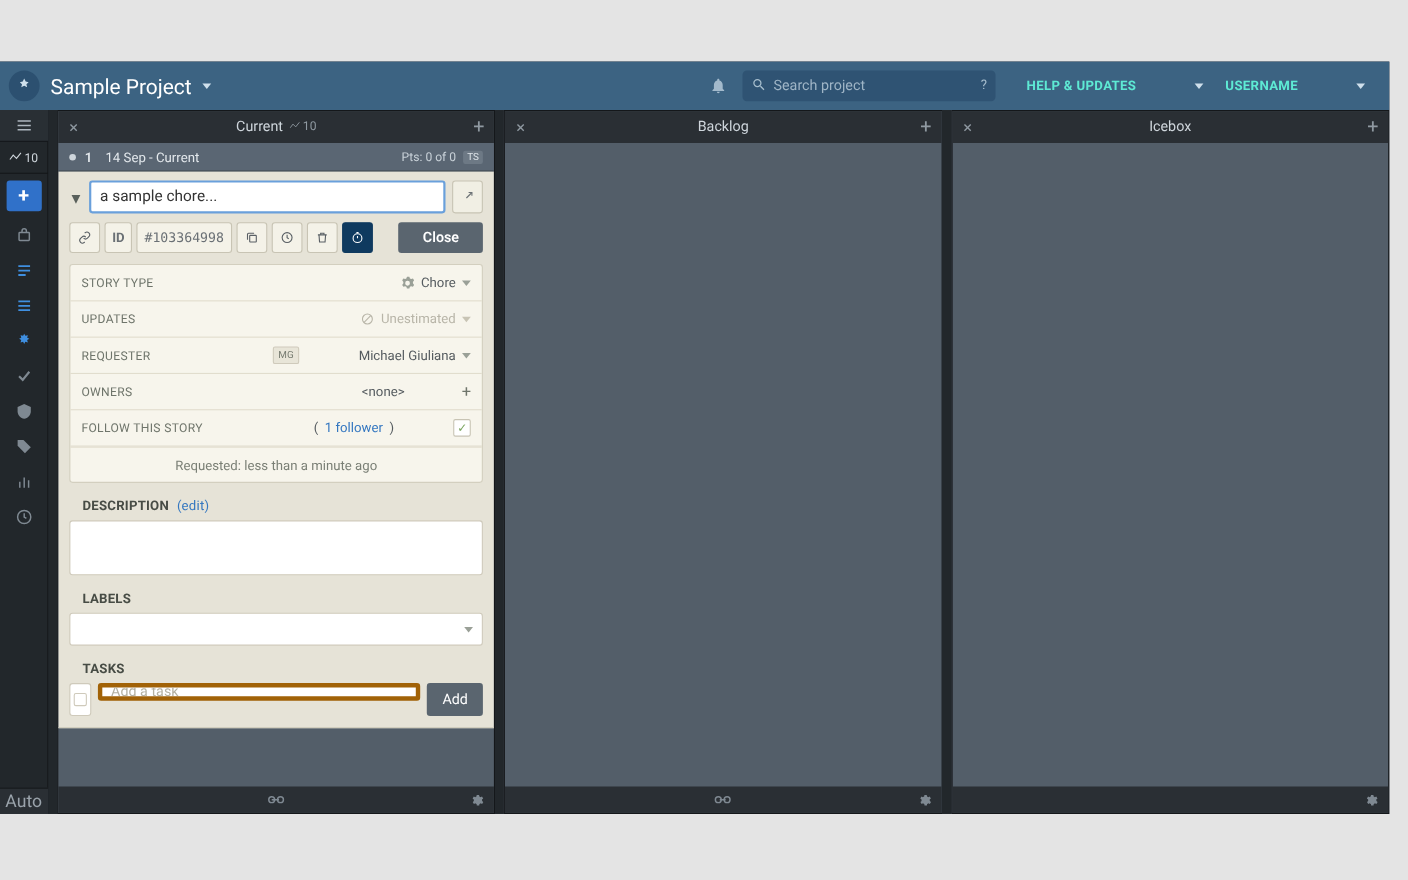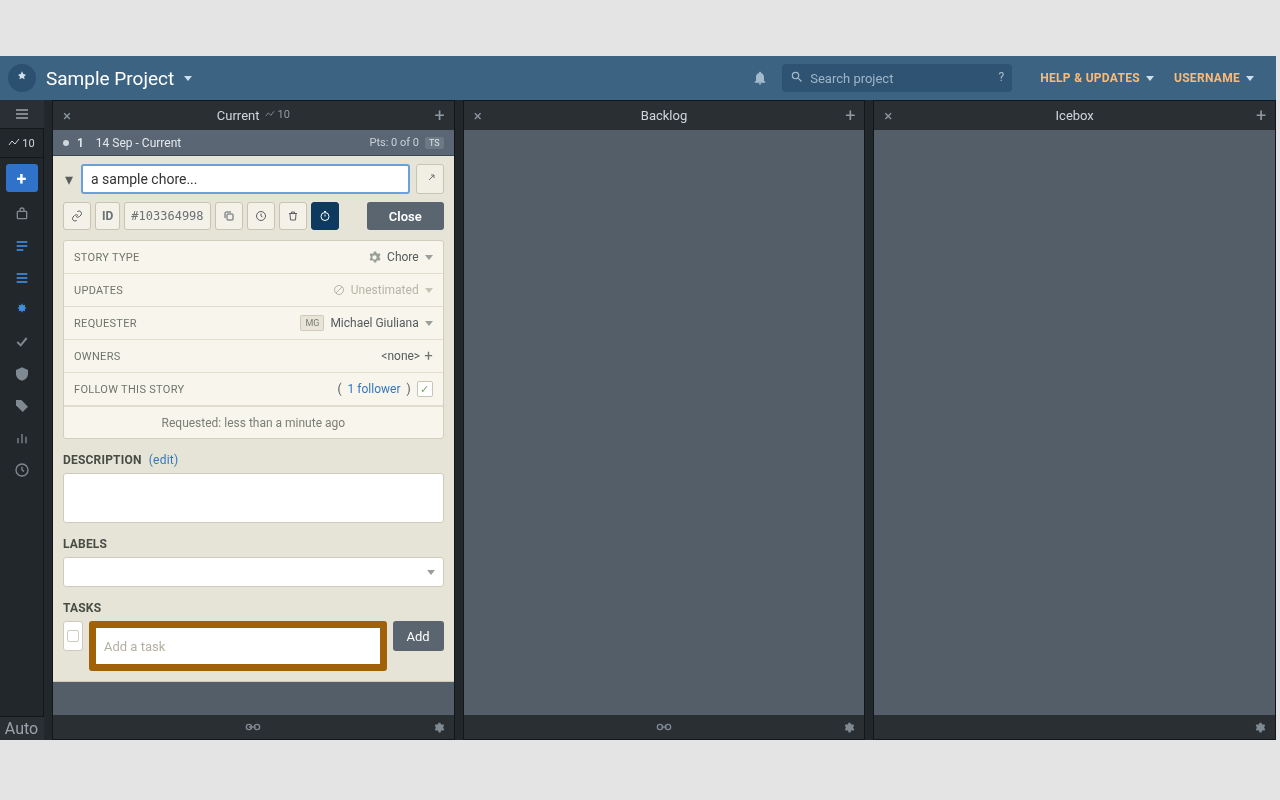--- a/index.html
+++ b/index.html
@@ -1,30 +1,30 @@
 <!DOCTYPE html>
 <html><head>
 <meta charset="utf-8">
 <style>
 * { margin:0; padding:0; box-sizing:border-box; font-family:-apple-system,BlinkMacSystemFont,"Segoe UI",Roboto,Helvetica,Arial,sans-serif; }
 body { background:#e4e4e4; width:1280px; height:800px; overflow:hidden; }
-.app { position:absolute; top:56px; left:0; right:4px; height:684px; background:#22272b; display:flex; flex-direction:column; }
+.app { position:absolute; top:56px; left:0; right:17px; height:684px; background:#22272b; display:flex; flex-direction:column; }
 .topbar { height:44px; background:#3c6382; display:flex; align-items:center; padding:0 12px 0 8px; color:#fff; }
 .logo-icon { width:28px; height:28px; border-radius:50%; background:#2c5070; display:flex; align-items:center; justify-content:center; margin-right:10px; }
 .logo-icon svg { width:16px; height:16px; fill:#cfe0ec; }
 .project-title { font-size:19px; font-weight:400; margin-right:4px; }
 .dd-caret { width:0; height:0; border-left:4px solid transparent; border-right:4px solid transparent; border-top:5px solid #cfe0ec; display:inline-block; margin-left:6px; vertical-align:middle; }
 .topbar-spacer { flex:1; }
 .bell { width:24px; display:flex; justify-content:center; margin:0 10px; opacity:.7; }
 .search-wrap { position:relative; width:230px; height:28px; background:#2f5373; border-radius:4px; display:flex; align-items:center; padding:0 24px 0 28px; margin-right:18px; }
 .search-wrap .mag { position:absolute; left:8px; top:6px; color:#a6bdcd; }
 .search-wrap .qmark { position:absolute; right:8px; top:6px; color:#a6bdcd; font-size:12px; }
 .search-input { background:transparent; border:none; outline:none; color:#cfe0ec; font-size:13px; width:100%; }
 .search-input::placeholder { color:#9fb5c6; }
-.top-link { font-size:12px; font-weight:700; letter-spacing:.3px; color:#fdba74; margin:0 10px; display:flex; align-items:center; cursor:pointer; }
+.top-link { font-size:12px; font-weight:700; letter-spacing:.3px; color:#5eead4; margin:0 10px; display:flex; align-items:center; cursor:pointer;gap:47px; }
 .main { flex:1; display:flex; overflow:hidden; }
 .leftbar { width:44px; background:#22272b; border-right:1px solid #14171a; display:flex; flex-direction:column; align-items:center; padding-top:0; }
 .lb-top { height:29px; width:44px; background:#292f34; display:flex; align-items:center; justify-content:center; border-bottom:1px solid #14171a; }
 .lb-row { width:44px; height:29px; display:flex; align-items:center; justify-content:center; color:#cfd6dc; font-size:11px; border-bottom:1px solid #14171a; }
 .lb-plus { width:32px; height:28px; background:#3071c9; border-radius:3px; color:#fff; font-size:18px; font-weight:700; display:flex; align-items:center; justify-content:center; margin:6px 0; cursor:pointer; }
 .lb-icon { width:44px; height:32px; display:flex; align-items:center; justify-content:center; color:#7f8992; cursor:pointer; }
 .lb-icon.active { color:#3f8fe0; }
 .lb-auto { margin-top:auto; height:24px; color:#9aa3ab; font-size:16px; display:flex; align-items:center; justify-content:center; width:44px; background:#2a2f34; border-top:1px solid #14171a; }
 .panels { flex:1; display:flex; gap:8px; padding:0 0 0 8px; background:#22272b; }
 .panel { flex:1; display:flex; flex-direction:column; background:#535e69; border:1px solid #14171a; min-width:0; }
@@ -51,42 +51,42 @@
 
 .toolbar-row { display:flex; gap:4px; align-items:center; margin-bottom:10px; }
 .tb-btn { height:28px; border:1px solid #c8c4b4; background:#f4f2e8; border-radius:3px; display:flex; align-items:center; justify-content:center; padding:4px 6px; color:#595f64; font-size:12px; cursor:pointer; }
 .tb-id-label { font-weight:700; color:#6a7075; }
 .tb-id-val { font-family:monospace; color:#6a7075; min-width:84px; }
 .tb-btn.sq { width:28px; padding:0; }
 .tb-btn.dark { background:#0f3a5f; border-color:#0f3a5f; color:#fff; }
 .close-btn { flex:0 0 auto; height:28px; padding:0 22px; background:#5a656f; color:#fff; border:none; border-radius:3px; font-size:13px; font-weight:600; cursor:pointer; margin-left:auto; }
 
 .meta-table { border:1px solid #d3cfbf; border-radius:3px; background:#f7f5ec; }
-.meta-row { display:flex; align-items:center; height:33px; padding:0 10px; border-bottom:1px solid #e1ddcd; font-size:12px; }
+.meta-row { display:flex; align-items:center; height:33px; padding:0 10px; border-bottom:1px solid #e1ddcd; font-size:12px;gap:48px; }
 .meta-row:last-child { border-bottom:none; }
 .meta-label { color:#6f756b; font-size:11px; letter-spacing:.3px; flex:1; }
 .meta-val { display:flex; align-items:center; gap:6px; color:#555b5f; }
 .gear-ico { color:#9aa097; }
 .dd2 { width:0;height:0;border-left:4px solid transparent;border-right:4px solid transparent;border-top:5px solid #9aa097; }
 .unest { color:#b8b5a8; }
 .start-pill { height:24px; padding:0 12px; background:#eeece0; border:1px solid #c8c4b4; border-radius:3px; font-size:12px; cursor:pointer; }
 .avatar-pill { padding:2px 4px; background:#e8e5d8; border:1px solid #cfcabb; border-radius:2px; font-size:9px; color:#787d72; }
 .plus-owner { font-size:15px; color:#6f756b; cursor:pointer; margin-left:4px; }
 .follower-link { color:#3477c0; font-size:12px; }
 .follow-check { width:16px; height:16px; border:1px solid #c8c4b4; background:#fff; border-radius:2px; margin-left:6px; display:flex; align-items:center; justify-content:center; color:#7aa55f; font-size:11px; }
 .requested-row { height:32px; display:flex; align-items:center; justify-content:center; font-size:12px; color:#7a7f75; border-top:1px solid #e1ddcd; }
 
-.sect-title { font-size:12px; font-weight:700; color:#474c45; margin:14px 0 6px; letter-spacing:.2px; }
+.sect-title { font-size:12px; font-weight:700; color:#474c45; margin:14px 12px 6px; letter-spacing:.2px; }
 .sect-title a { color:#3477c0; font-weight:400; margin-left:4px; font-size:12px; }
 .desc-box { height:50px; background:#fff; border:1px solid #cfcabb; border-radius:3px; }
 .labels-box { height:30px; background:#fff; border:1px solid #cfcabb; border-radius:3px; display:flex; align-items:center; justify-content:flex-end; padding:0 8px; }
 .task-row { display:flex; gap:6px; }
 .task-check { width:20px; height:30px; background:#fff; border:1px solid #cfcabb; border-radius:3px; display:flex; align-items:center; justify-content:center; }
 .task-check-box { width:12px; height:12px; border:1px solid #cfcabb; border-radius:2px; }
-.task-input { flex:1; height:16px; border:7px solid #a16207; border-radius:3px; padding:18px 8px; font-size:13px; color:#666; }
+.task-input { flex:1; height:16px; border:4px solid #a16207; border-radius:3px; padding:4px 8px; font-size:13px; color:#666; }
 .task-input::placeholder { color:#b4b0a1; }
 .add-btn { height:30px; padding:0 14px; background:#5a656f; color:#fff; border:none; border-radius:3px; font-size:13px; cursor:pointer; }
 svg { display:block; }
 </style>
 </head>
 <body>
 
 <div class="app">
 
   <div class="topbar">

